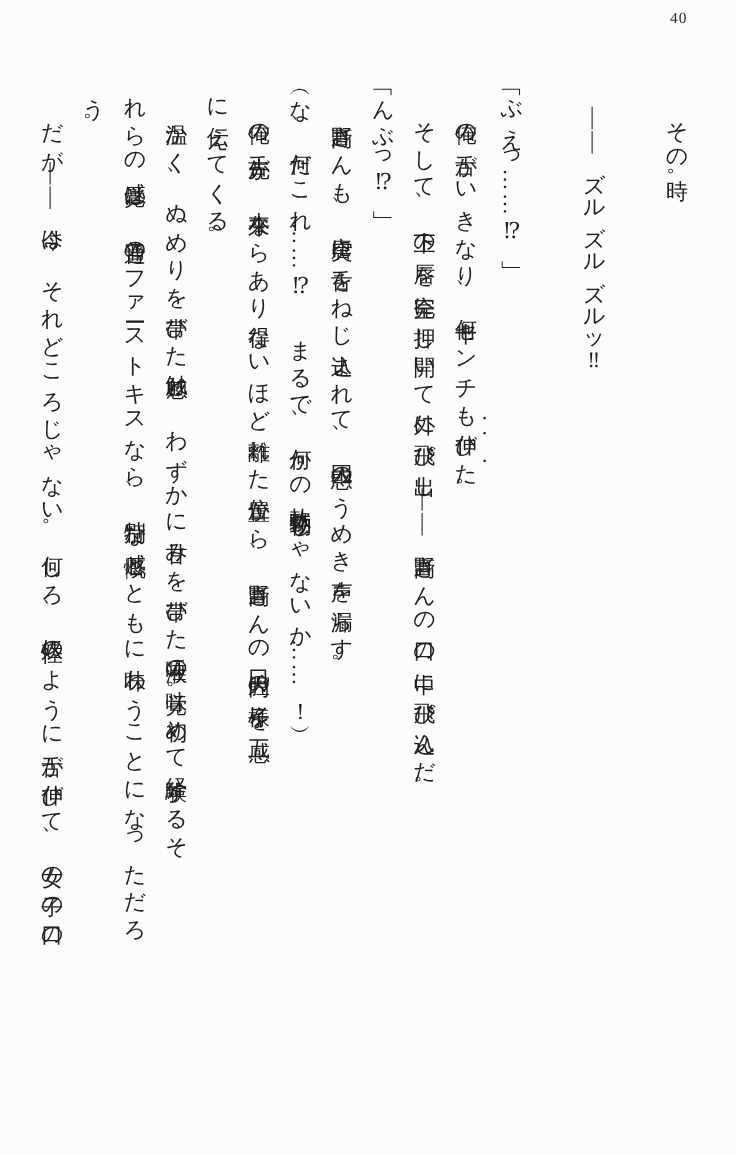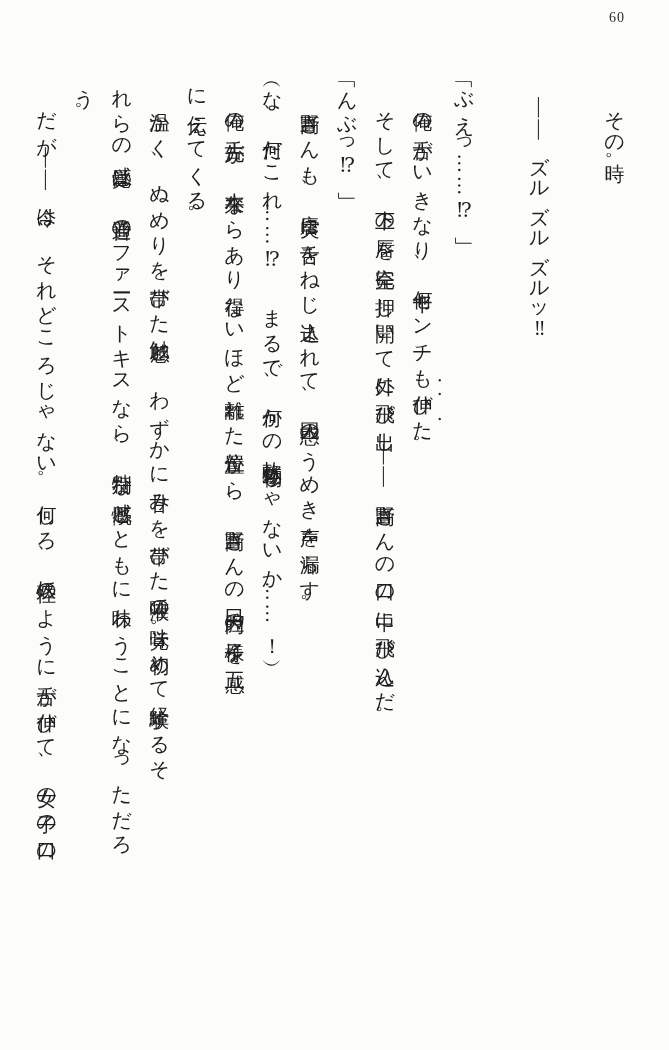--- a/index.html
+++ b/index.html
@@ -51,21 +51,21 @@
   .text-run {  }
   .em-dots {
     -webkit-text-emphasis: filled dot #1f1f1f;
     text-emphasis: filled dot #1f1f1f;
   }
 </style>
 </head>
 <body style="background: rgb(252, 252, 250);">
 
 <div class="book-page">
-  <div class="page-number">60</div>
+  <div class="page-number">40</div>
   <div class="text-block" id="text-block" style="color: rgb(31, 31, 31);">
       <p class="text-line"><span class="text-run">　その時。</span></p>
       <p class="text-line"><span class="text-run">　</span></p>
       <p class="text-line"><span class="text-run">　——ズルズルズルッ‼</span></p>
       <p class="text-line"><span class="text-run">　</span></p>
       <p class="text-line"><span class="text-run">「ぶえっ……⁉」</span></p>
       <p class="text-line"><span class="text-run">　俺の舌がいきなり、何十センチも</span><span class="text-run em-dots">伸びた</span><span class="text-run">。</span></p>
       <p class="text-line"><span class="text-run">　そして、上下の唇を完全に押し開いて外に飛び出し——高野さんの口の中に飛び込んだ。</span></p>
       <p class="text-line"><span class="text-run">「んぶっ⁉」</span></p>
       <p class="text-line"><span class="text-run">　高野さんも、唐突に舌をねじ込まれて、困惑のうめき声を漏らす。</span></p>

